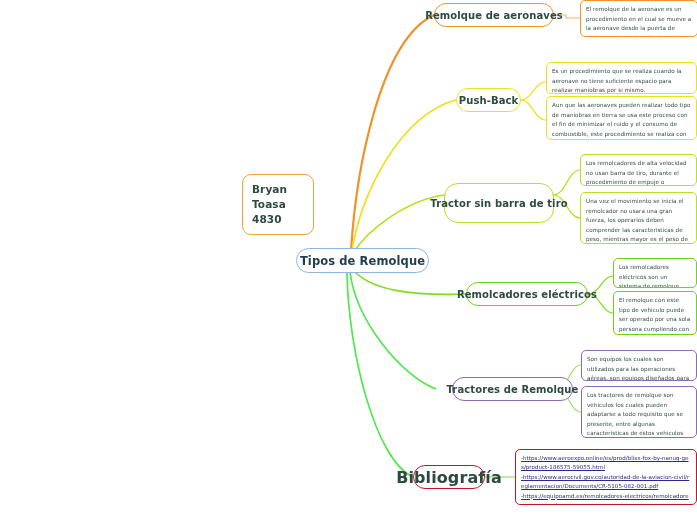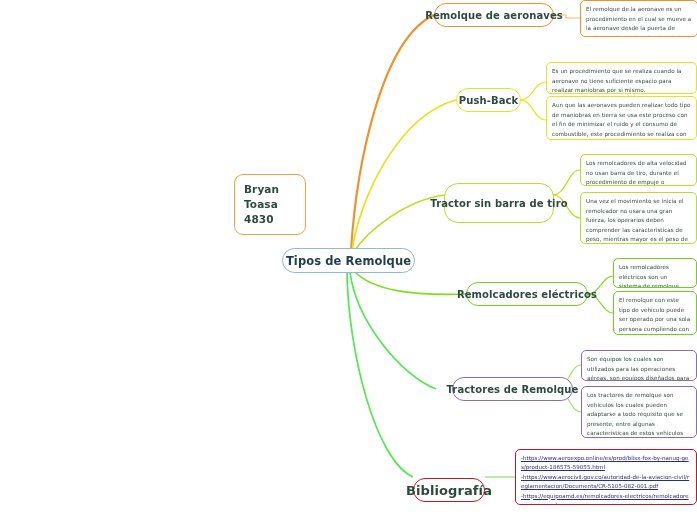--- a/index.html
+++ b/index.html
@@ -43,21 +43,21 @@
     line-height:1.45;
     text-align:left;
     white-space:normal;
     color:#2d4a3e;
   }
   .node-b1{border:1.7px solid #f0922a;font-size:10px;}
   .node-b2{border:1.7px solid #ece119;font-size:10px;}
   .node-b3{border:1.7px solid #b6e021;font-size:10px;}
   .node-b4{border:1.7px solid #6fd11a;font-size:10px;}
   .node-b5{border:1.7px solid #8e6bb0;font-size:10px;}
-  .node-b6{border:1.7px solid #c0162a;font-size:13px;margin-top:13px;}
+  .node-b6{border:1.7px solid #c0162a;font-size:16px;}
 
   
   .note{
     position:absolute;
     box-sizing:border-box;
     border-radius:5px;
     background:#ffffff;
     font-size:5.6px;
     line-height:1.72;
     color:#2d4a3e;
@@ -113,26 +113,26 @@
 
     <path d="M 588,294 C 600,294 602,276 613,276" fill="none" stroke="#7fdd1e" stroke-width="1.2"></path>
     <path d="M 588,294 C 600,294 602,313 613,313" fill="none" stroke="#7fdd1e" stroke-width="1.2"></path>
 
     <path d="M 557,389 C 568,389 570,365 581,365" fill="none" stroke="#9de36a" stroke-width="1.2"></path>
     <path d="M 557,389 C 568,389 570,412 581,412" fill="none" stroke="#9de36a" stroke-width="1.2"></path>
 
     <path d="M 485,477 L 515,477" fill="none" stroke="#8fdc6f" stroke-width="1.2"></path>
   </svg>
 
-  <div class="node node-author" style="left:234px;top:174px;width:72px;">
+  <div class="node node-author" style="left:242px;top:174px;width:72px;">
     <div>Bryan Toasa</div>
     <div>4830</div>
   </div>
 
-  <div class="node node-central" style="left:282px;top:248px;width:133px;height:25px;">
+  <div class="node node-central" style="left:296px;top:248px;width:133px;height:25px;">
     <span>Tipos de Remolque</span>
   </div>
 
   <div class="node node-b1" style="left:434px;top:3px;width:120px;height:24px;">
     <span>Remolque de aeronaves</span>
   </div>
   <div class="note note-b1" style="left:580px;top:0px;width:118px;height:37px;">
     <span>El remolque de la aeronave es un procedimiento en el cual se mueve a la aeronave desde la puerta de embarque hasta la calle de rodaje, este proceso se realiza con un vehiculo de remolque.</span>
   </div>
 

